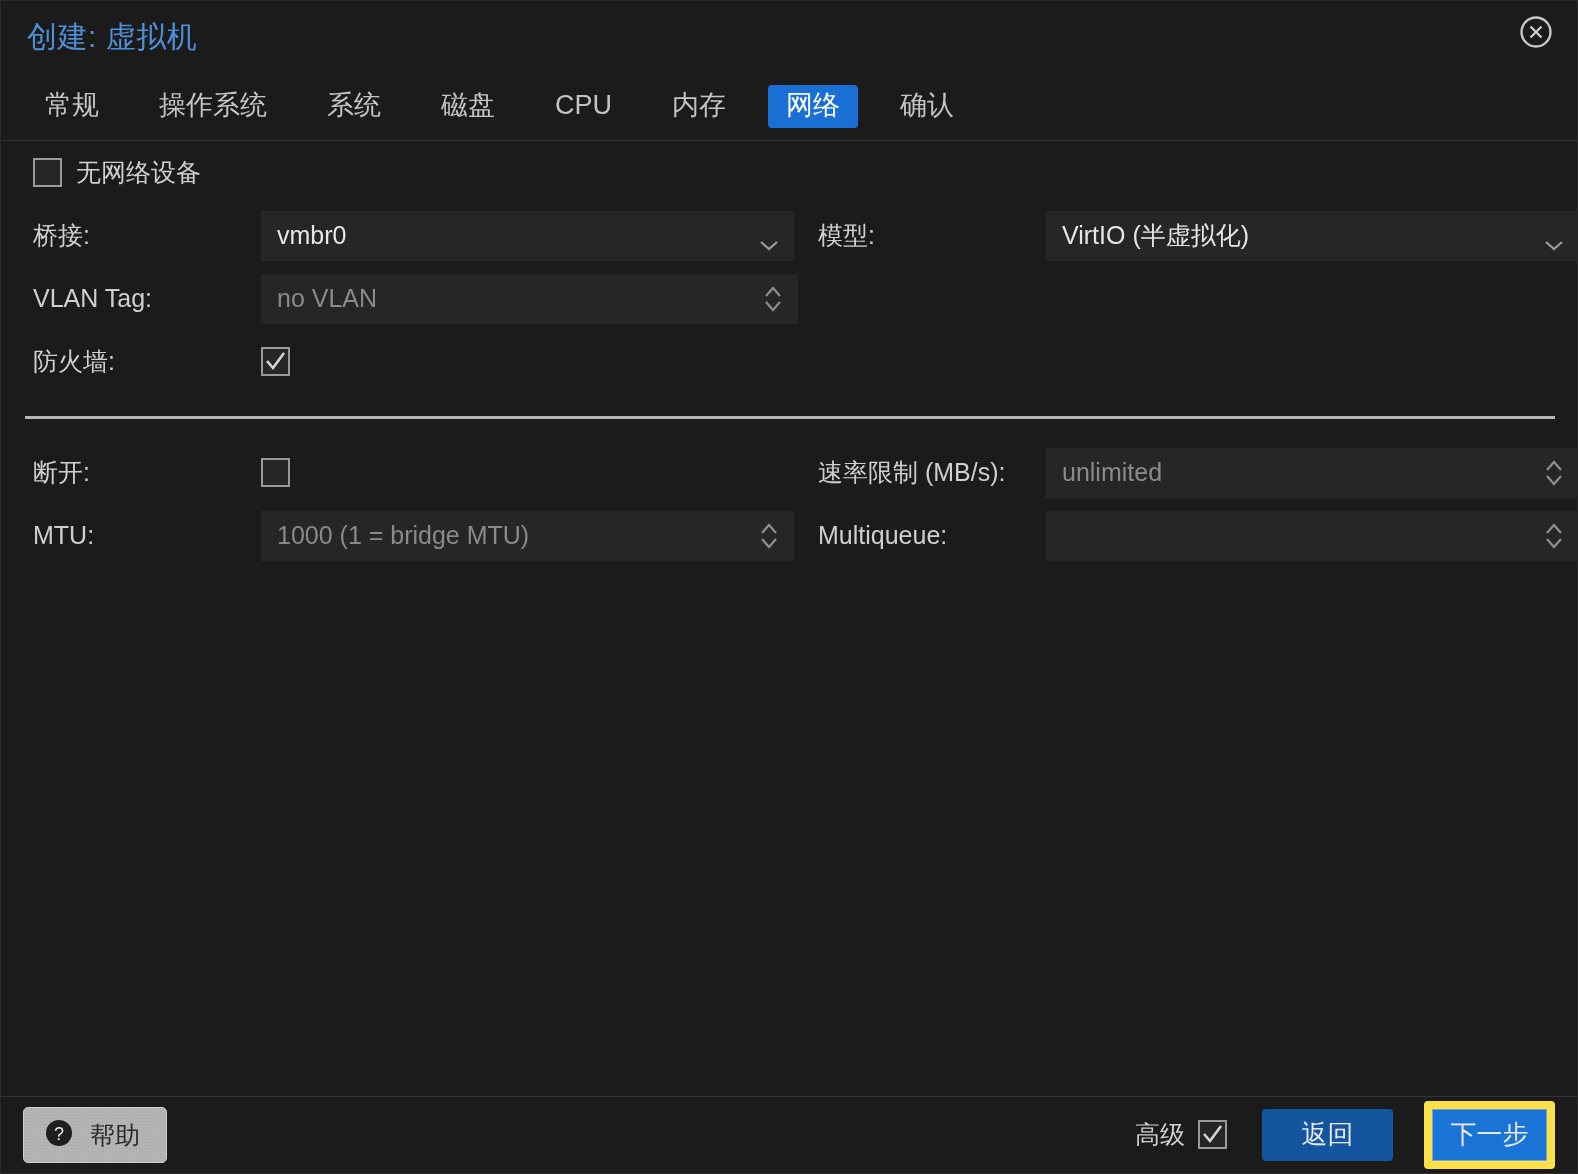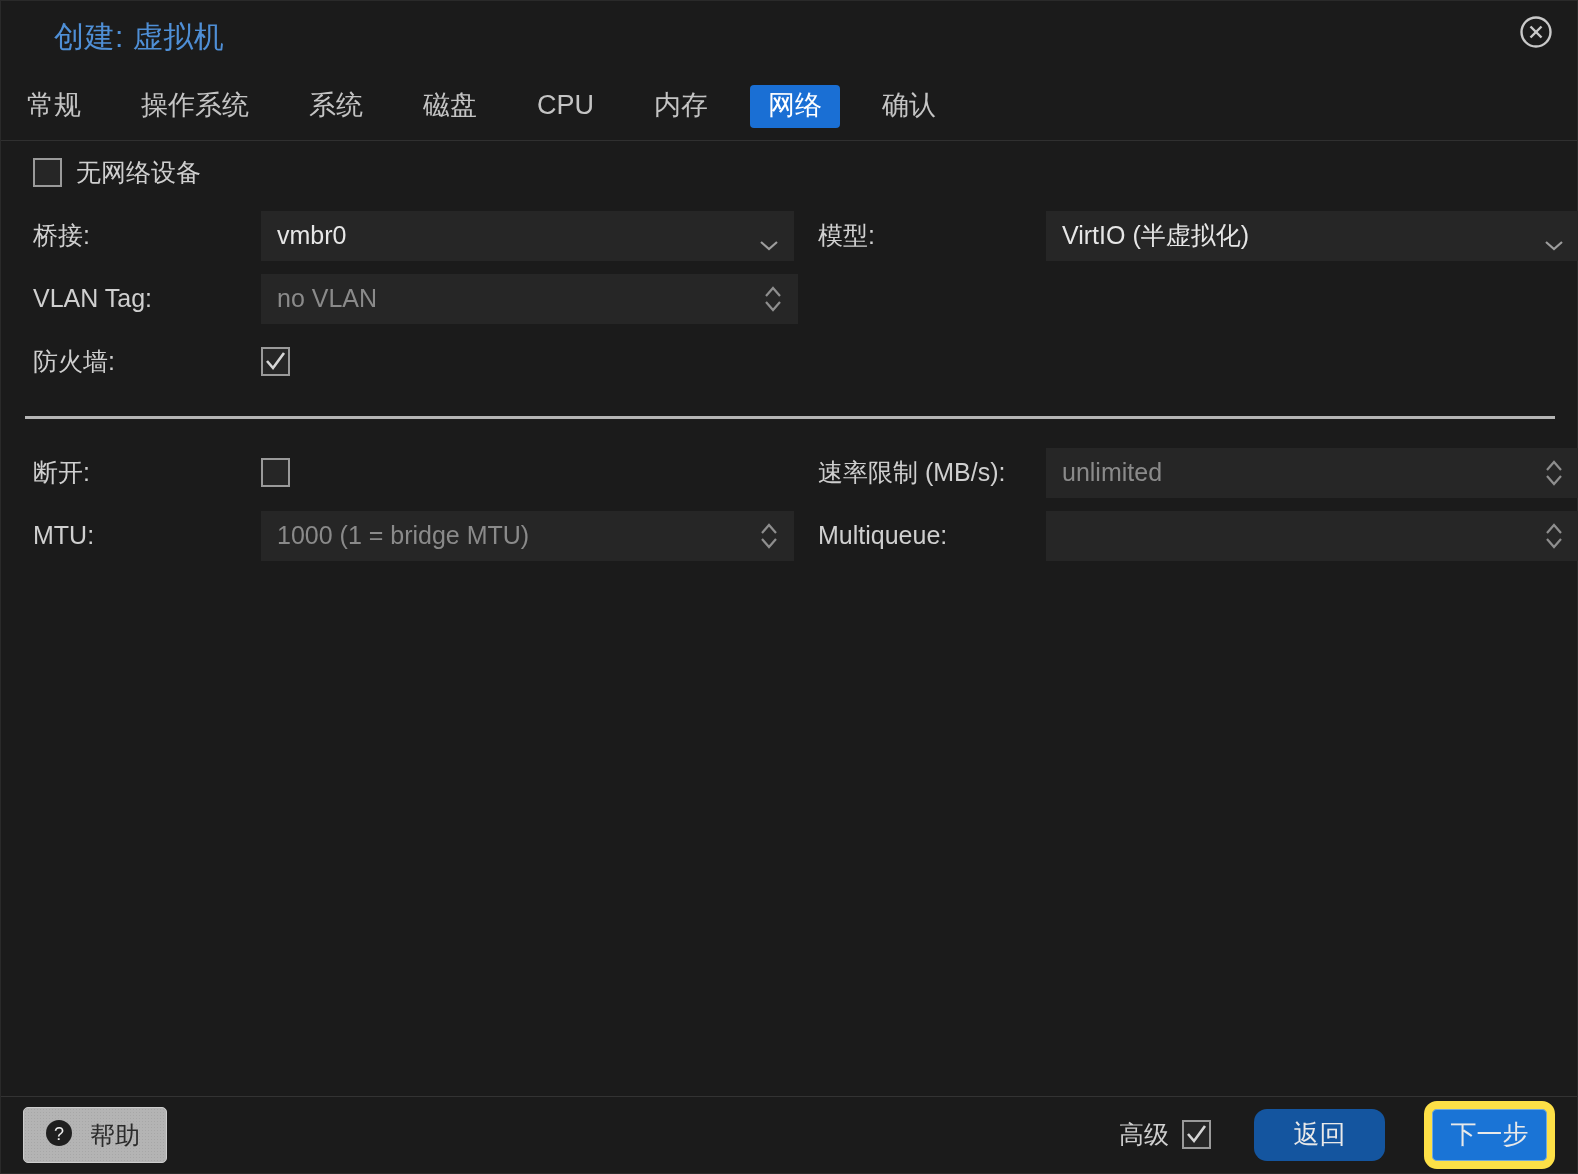--- a/index.html
+++ b/index.html
@@ -34,39 +34,38 @@
     display: flex;
     align-items: center;
     padding-left: 26px;
     box-sizing: border-box;
   }
   .dialog-title {
     font-size: 30px;
     color: #4f8fd6;
     letter-spacing: 0.5px;
     line-height: 1;
-    margin-left: 27px;
   }
   .close-btn {
     position: absolute;
     right: 21px;
     top: 11px;
     width: 40px;
     height: 40px;
     cursor: pointer;
   }
   .close-btn svg { display: block; }
 
   
   .tabbar {
     height: 68px;
     flex: 0 0 68px;
     display: flex;
     align-items: center;
-    padding-left: 8px;
+    padding-left: 26px;
     box-sizing: border-box;
     border-bottom: 1px solid #303030;
     gap: 0px;
   }
   .tab {
     font-size: 27px;
     color: #c4c4c4;
     padding: 7px 18px 9px 18px;
     margin-right: 24px;
     border-radius: 4px;
@@ -217,36 +216,36 @@
     color: #2b2b2b;
     font-size: 25px;
     line-height: 1;
     background-image: radial-gradient(rgba(0,0,0,0.07) 1px, transparent 1px);
     background-size: 3px 3px;
   }
   .footer-right {
     margin-left: auto;
     display: flex;
     align-items: center;
-    gap: 16px;
+    gap: 8px;
   }
   .adv {
     display: flex;
     align-items: center;
     gap: 13px;
     margin-right: 27px;
   }
   .adv .alabel {
     font-size: 25px;
     color: #cfcfcf;
     line-height: 1;
   }
   .btn {
     font-size: 26px;
-    border-radius: 13px;
+    border-radius: 4px;
     padding: 12px 11px;
     width: 131px;
     text-align: center;
     cursor: pointer;
     line-height: 1.05;
     box-sizing: border-box;
     color: #e9e9e9;
   }
   .btn.back {
     background: #14559f;

